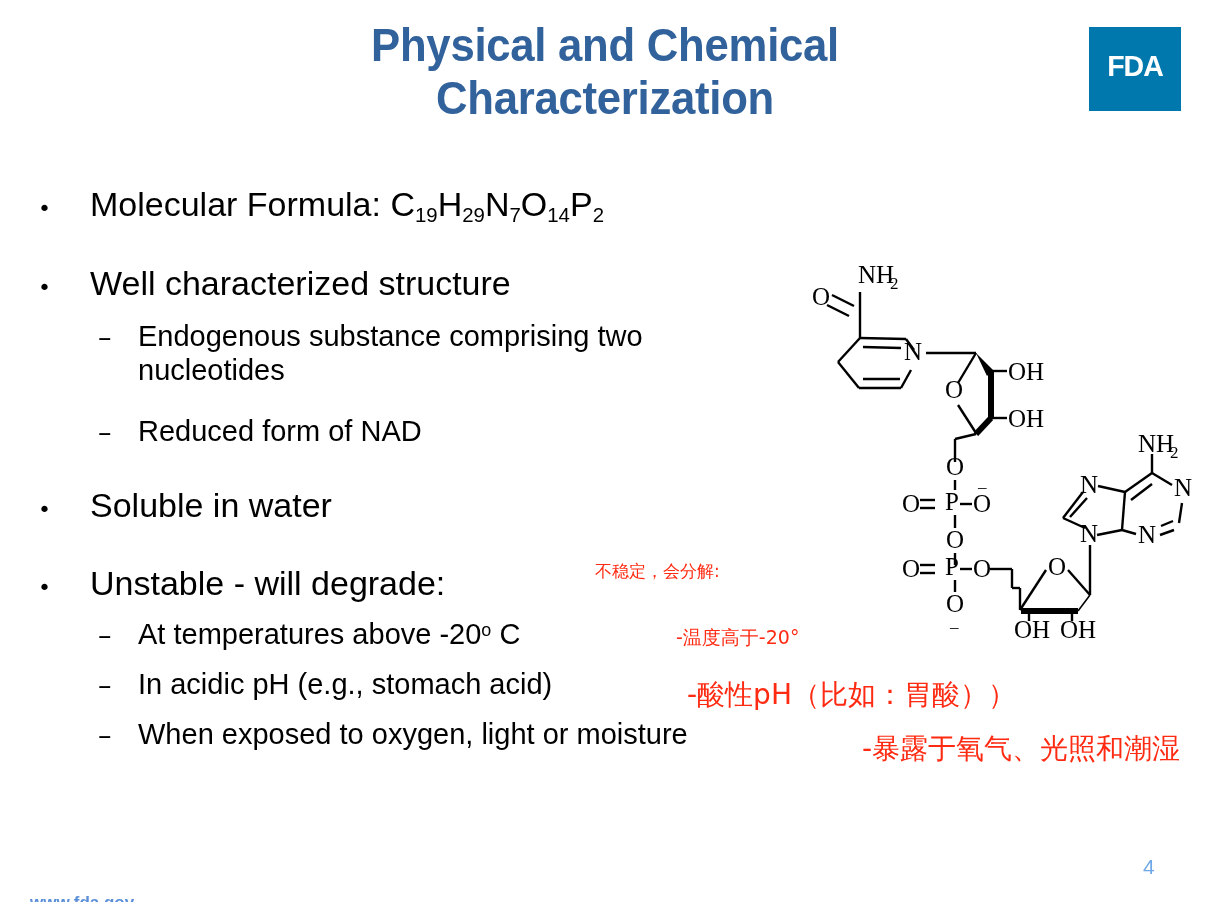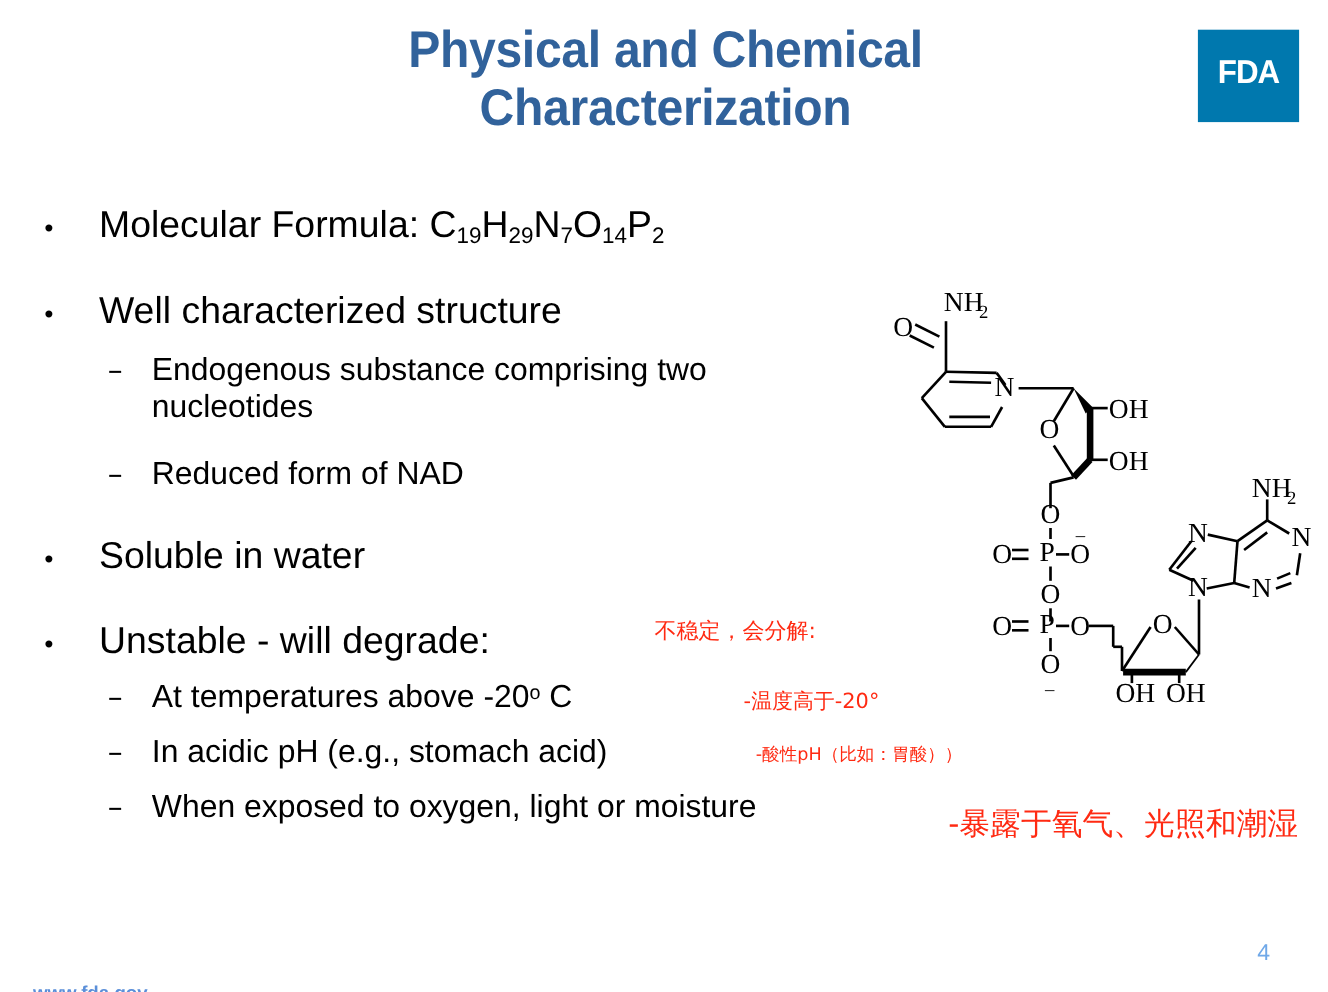--- a/index.html
+++ b/index.html
@@ -222,23 +222,23 @@
   <div class="bullet-row lvl2" style="left:98px; top:668px;">
     <span class="b-mark">–</span>
     <span class="txt">In acidic pH (e.g., stomach acid)</span>
   </div>
 
   <div class="bullet-row lvl2" style="left:98px; top:718px;">
     <span class="b-mark">–</span>
     <span class="txt">When exposed to oxygen, light or moisture</span>
   </div>
 
-  <div class="cn" style="left:595px; top:560px; font-size:20px;">不稳定，会分解:</div>
+  <div class="cn" style="left:595px; top:560px; font-size:17px;">不稳定，会分解:</div>
   <div class="cn" style="left:676px; top:625px; font-size:19px;">-温度高于-20°</div>
-  <div class="cn" style="left:687px; top:676px; font-size:16px;">-酸性pH（比如：胃酸））</div>
+  <div class="cn" style="left:687px; top:676px; font-size:28px;">-酸性pH（比如：胃酸））</div>
   <div class="cn" style="left:862px; top:730px; font-size:28px;">-暴露于氧气、光照和潮湿</div>
 
   <div id="structure">
     <svg width="420" height="400" viewBox="0 0 420 400" xmlns="http://www.w3.org/2000/svg">
 
       <text class="atom" x="78" y="43">NH</text>
       <text class="atom-sub" x="110" y="49">2</text>
 
       <text class="atom" x="32" y="65">O</text>
 

